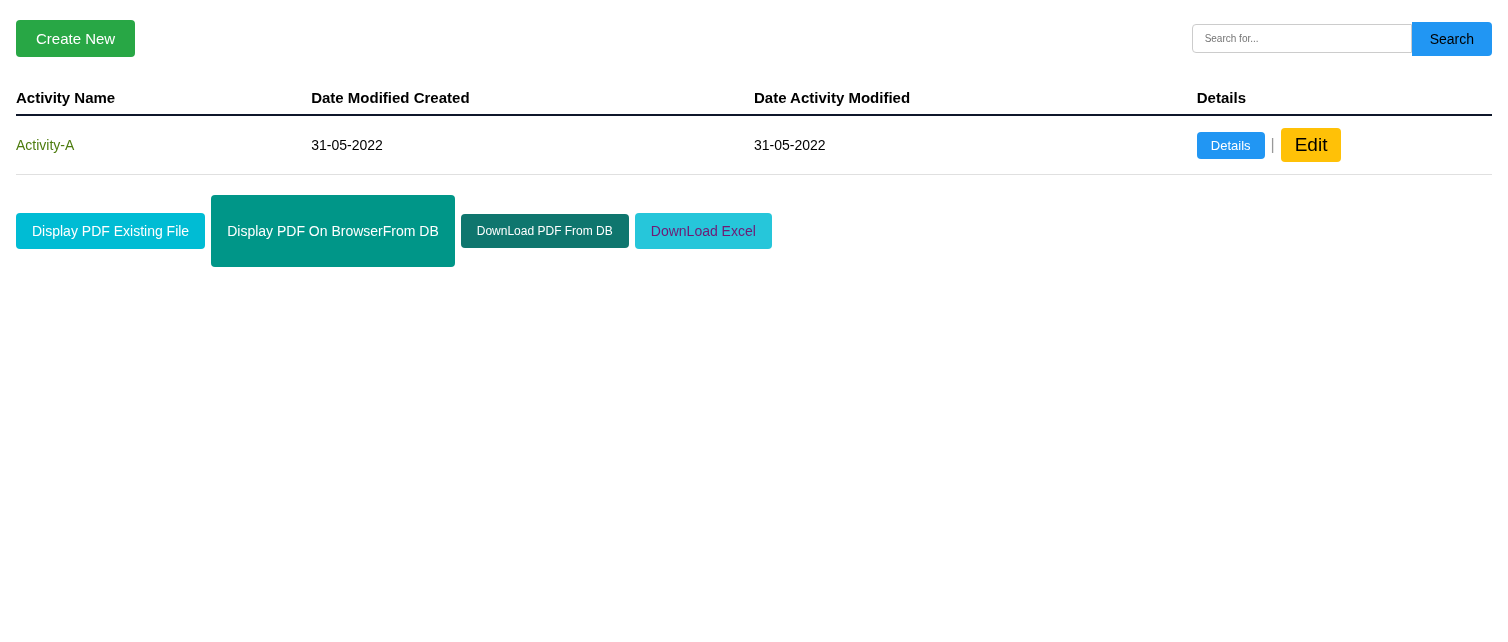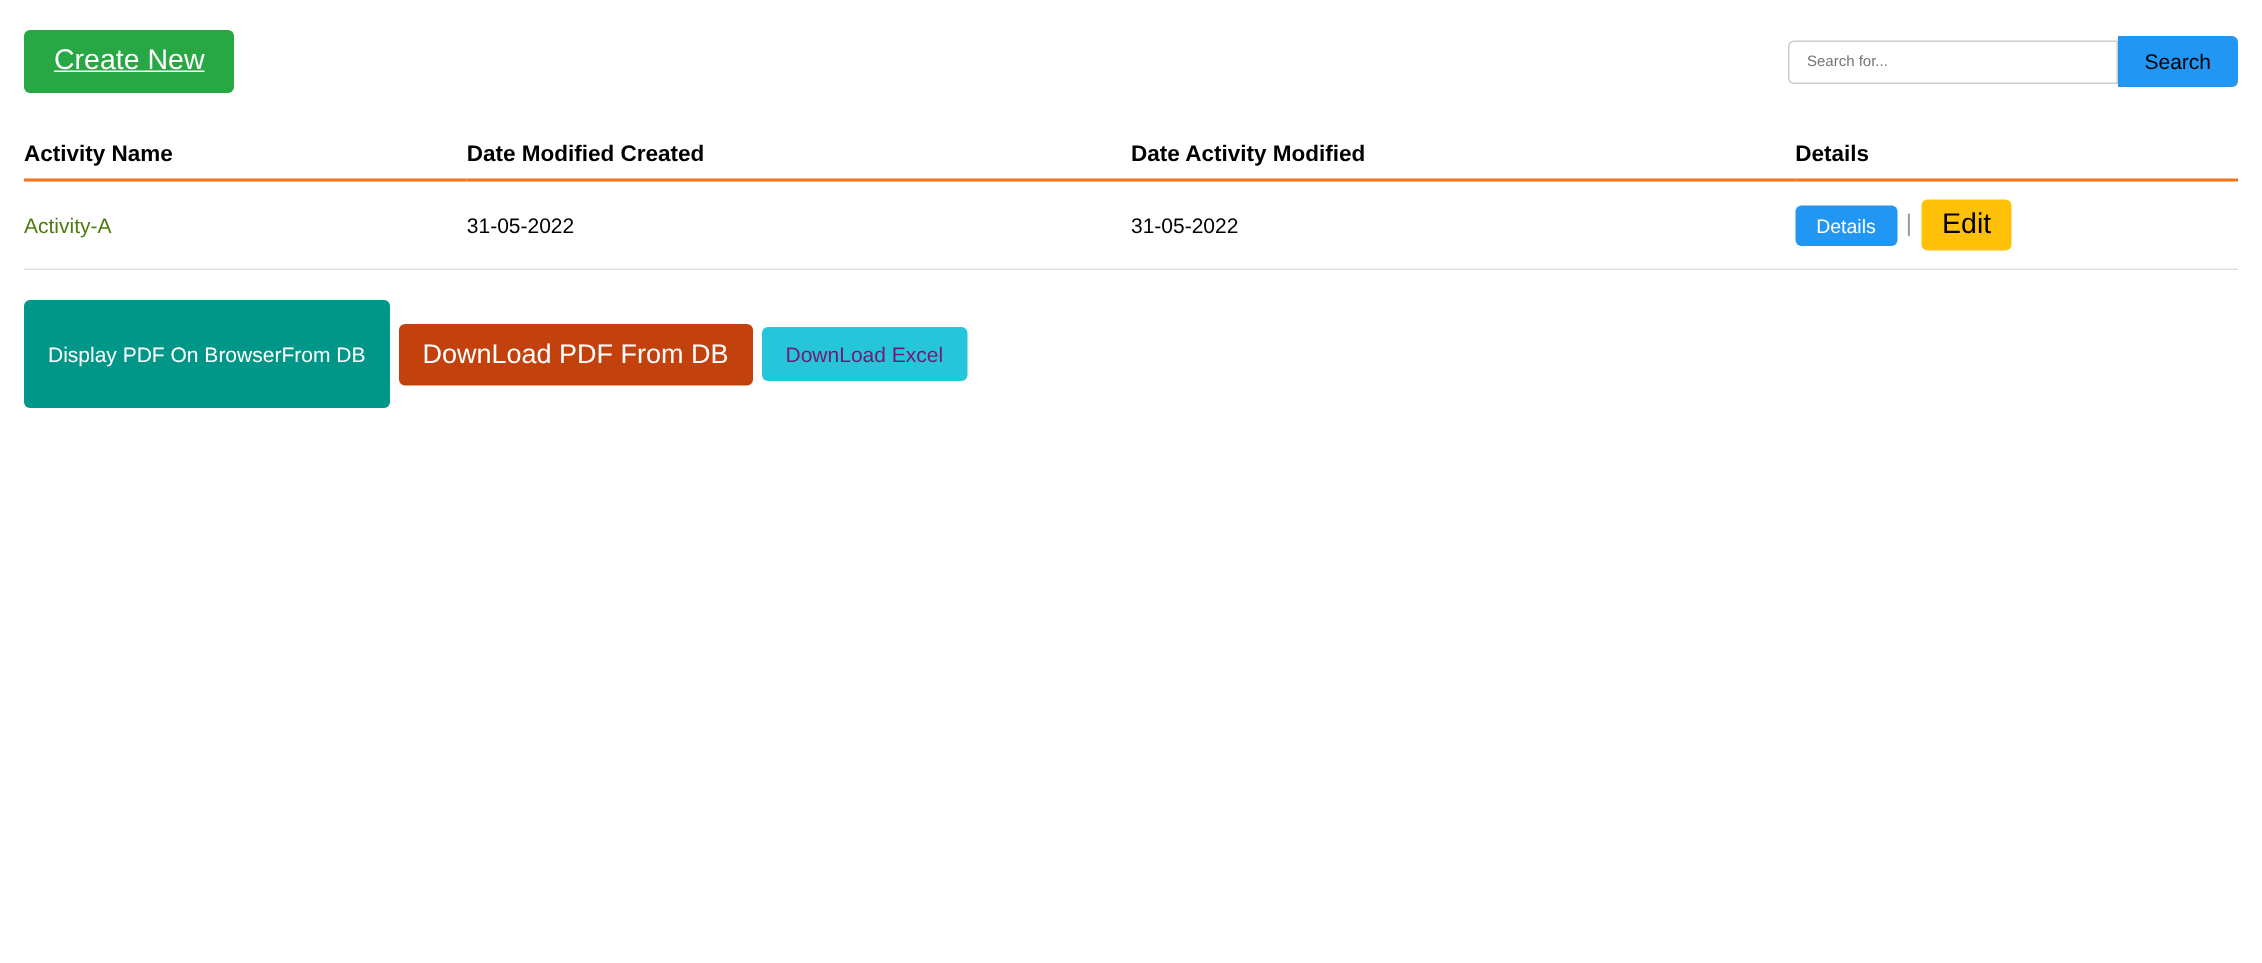--- a/index.html
+++ b/index.html
@@ -22,25 +22,24 @@
       align-items: center;
       margin-bottom: 20px;
       padding: 4px 0;
     }
 
     .create-new-btn {
       background-color: #28a745;
       color: #ffffff;
       border: none;
       padding: 10px 20px;
-      font-size: 19px;
+      font-size: 15px;
       font-weight: 500;
       border-radius: 4px;
       cursor: pointer;
-      text-decoration: underline;
     }
 
     .search-area {
       display: flex;
       align-items: center;
       gap: 0;
     }
 
     .search-input {
       border: 1px solid #cccccc;
@@ -68,21 +67,21 @@
       border-collapse: collapse;
       margin-bottom: 20px;
     }
 
     .table-container table {
       width: 100%;
       border-collapse: collapse;
     }
 
     .table-container thead tr {
-      border-bottom: 2px solid #f97316;
+      border-bottom: 2px solid #0f172a;
     }
 
     .table-container th {
       text-align: left;
       padding: 8px 10px 8px 0;
       font-weight: bold;
       font-size: 15px;
       color: #000000;
     }
 
@@ -158,25 +157,25 @@
       background-color: #009688;
       color: #ffffff;
       border: none;
       padding: 28px 16px;
       font-size: 14px;
       border-radius: 4px;
       cursor: pointer;
     }
 
     .btn-green {
-      background-color: #c2410c;
+      background-color: #0f766e;
       color: #ffffff;
       border: none;
       padding: 10px 16px;
-      font-size: 18px;
+      font-size: 12px;
       border-radius: 4px;
       cursor: pointer;
     }
 
     .btn-mint {
       background-color: #26c6da;
       color: #701a75;
       border: none;
       padding: 10px 16px;
       font-size: 14px;
@@ -222,16 +221,17 @@
               <span class="separator">|</span>
               <button class="edit-btn">Edit</button>
             </div>
           </td>
         </tr>
       </tbody>
   </table>
 </div>
 
 <div class="bottom-buttons" id="bottom-buttons">
+<button class="btn-cyan">Display PDF Existing File</button>
     <button class="btn-teal">Display PDF On BrowserFrom DB</button>
     <button class="btn-green">DownLoad PDF From DB</button>
     <button class="btn-mint">DownLoad Excel</button>
   </div>
 
 </body></html>

